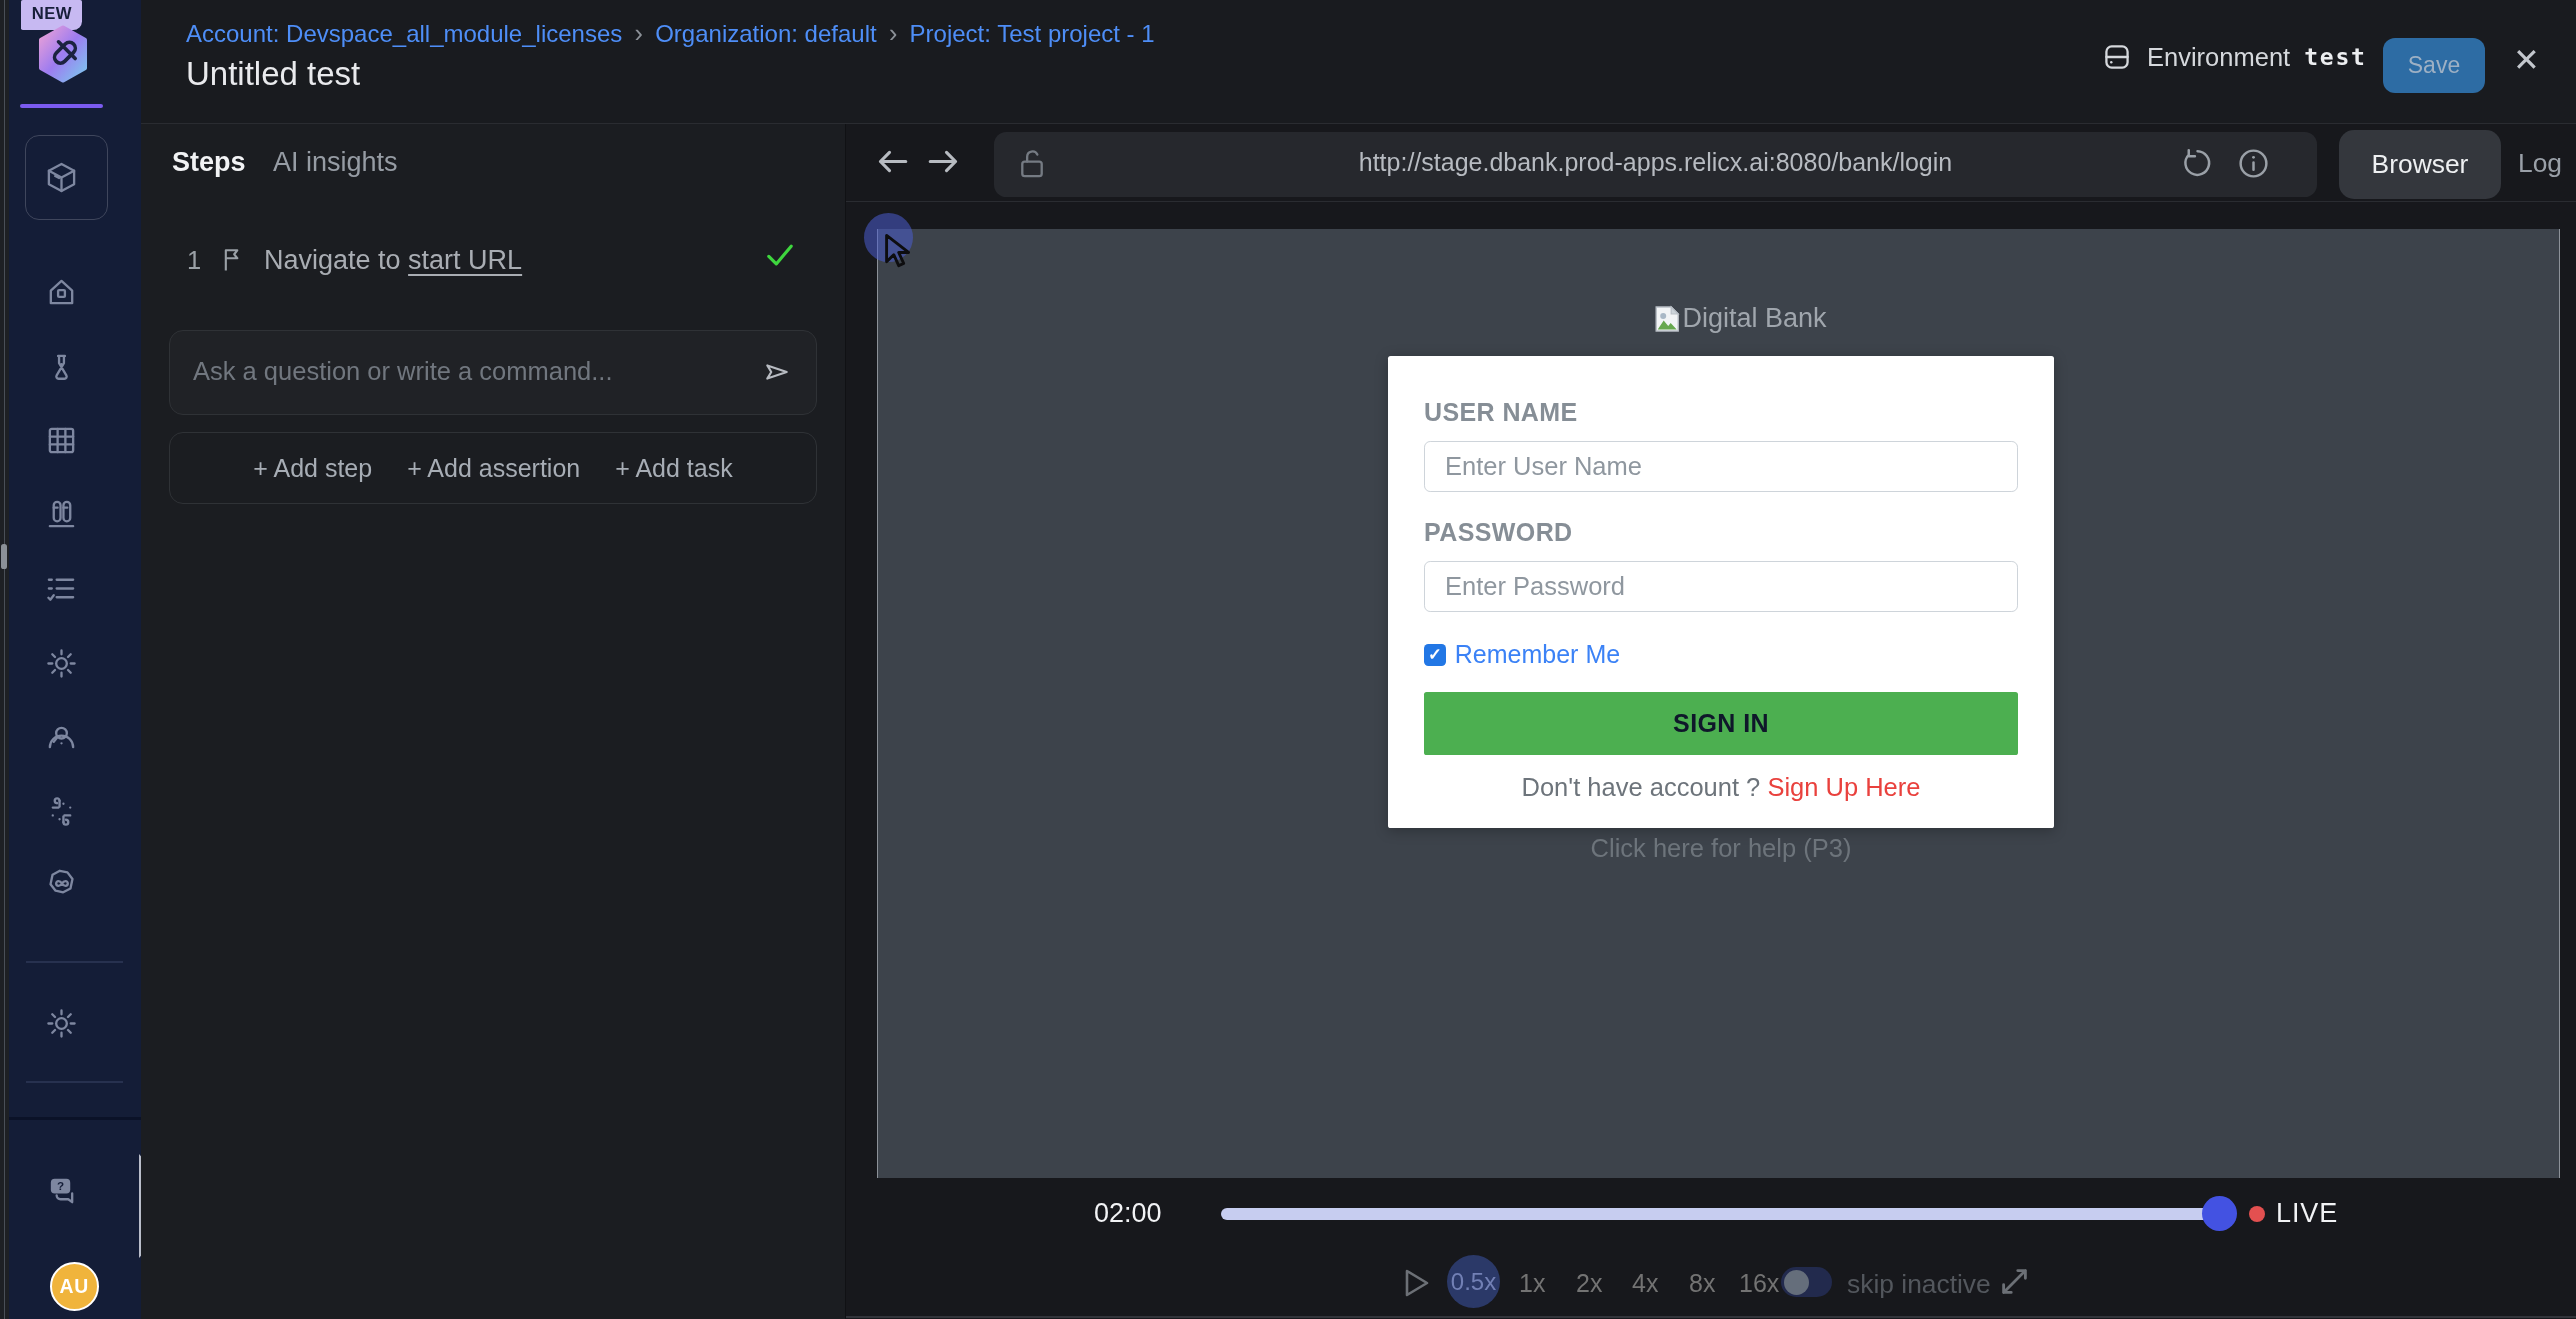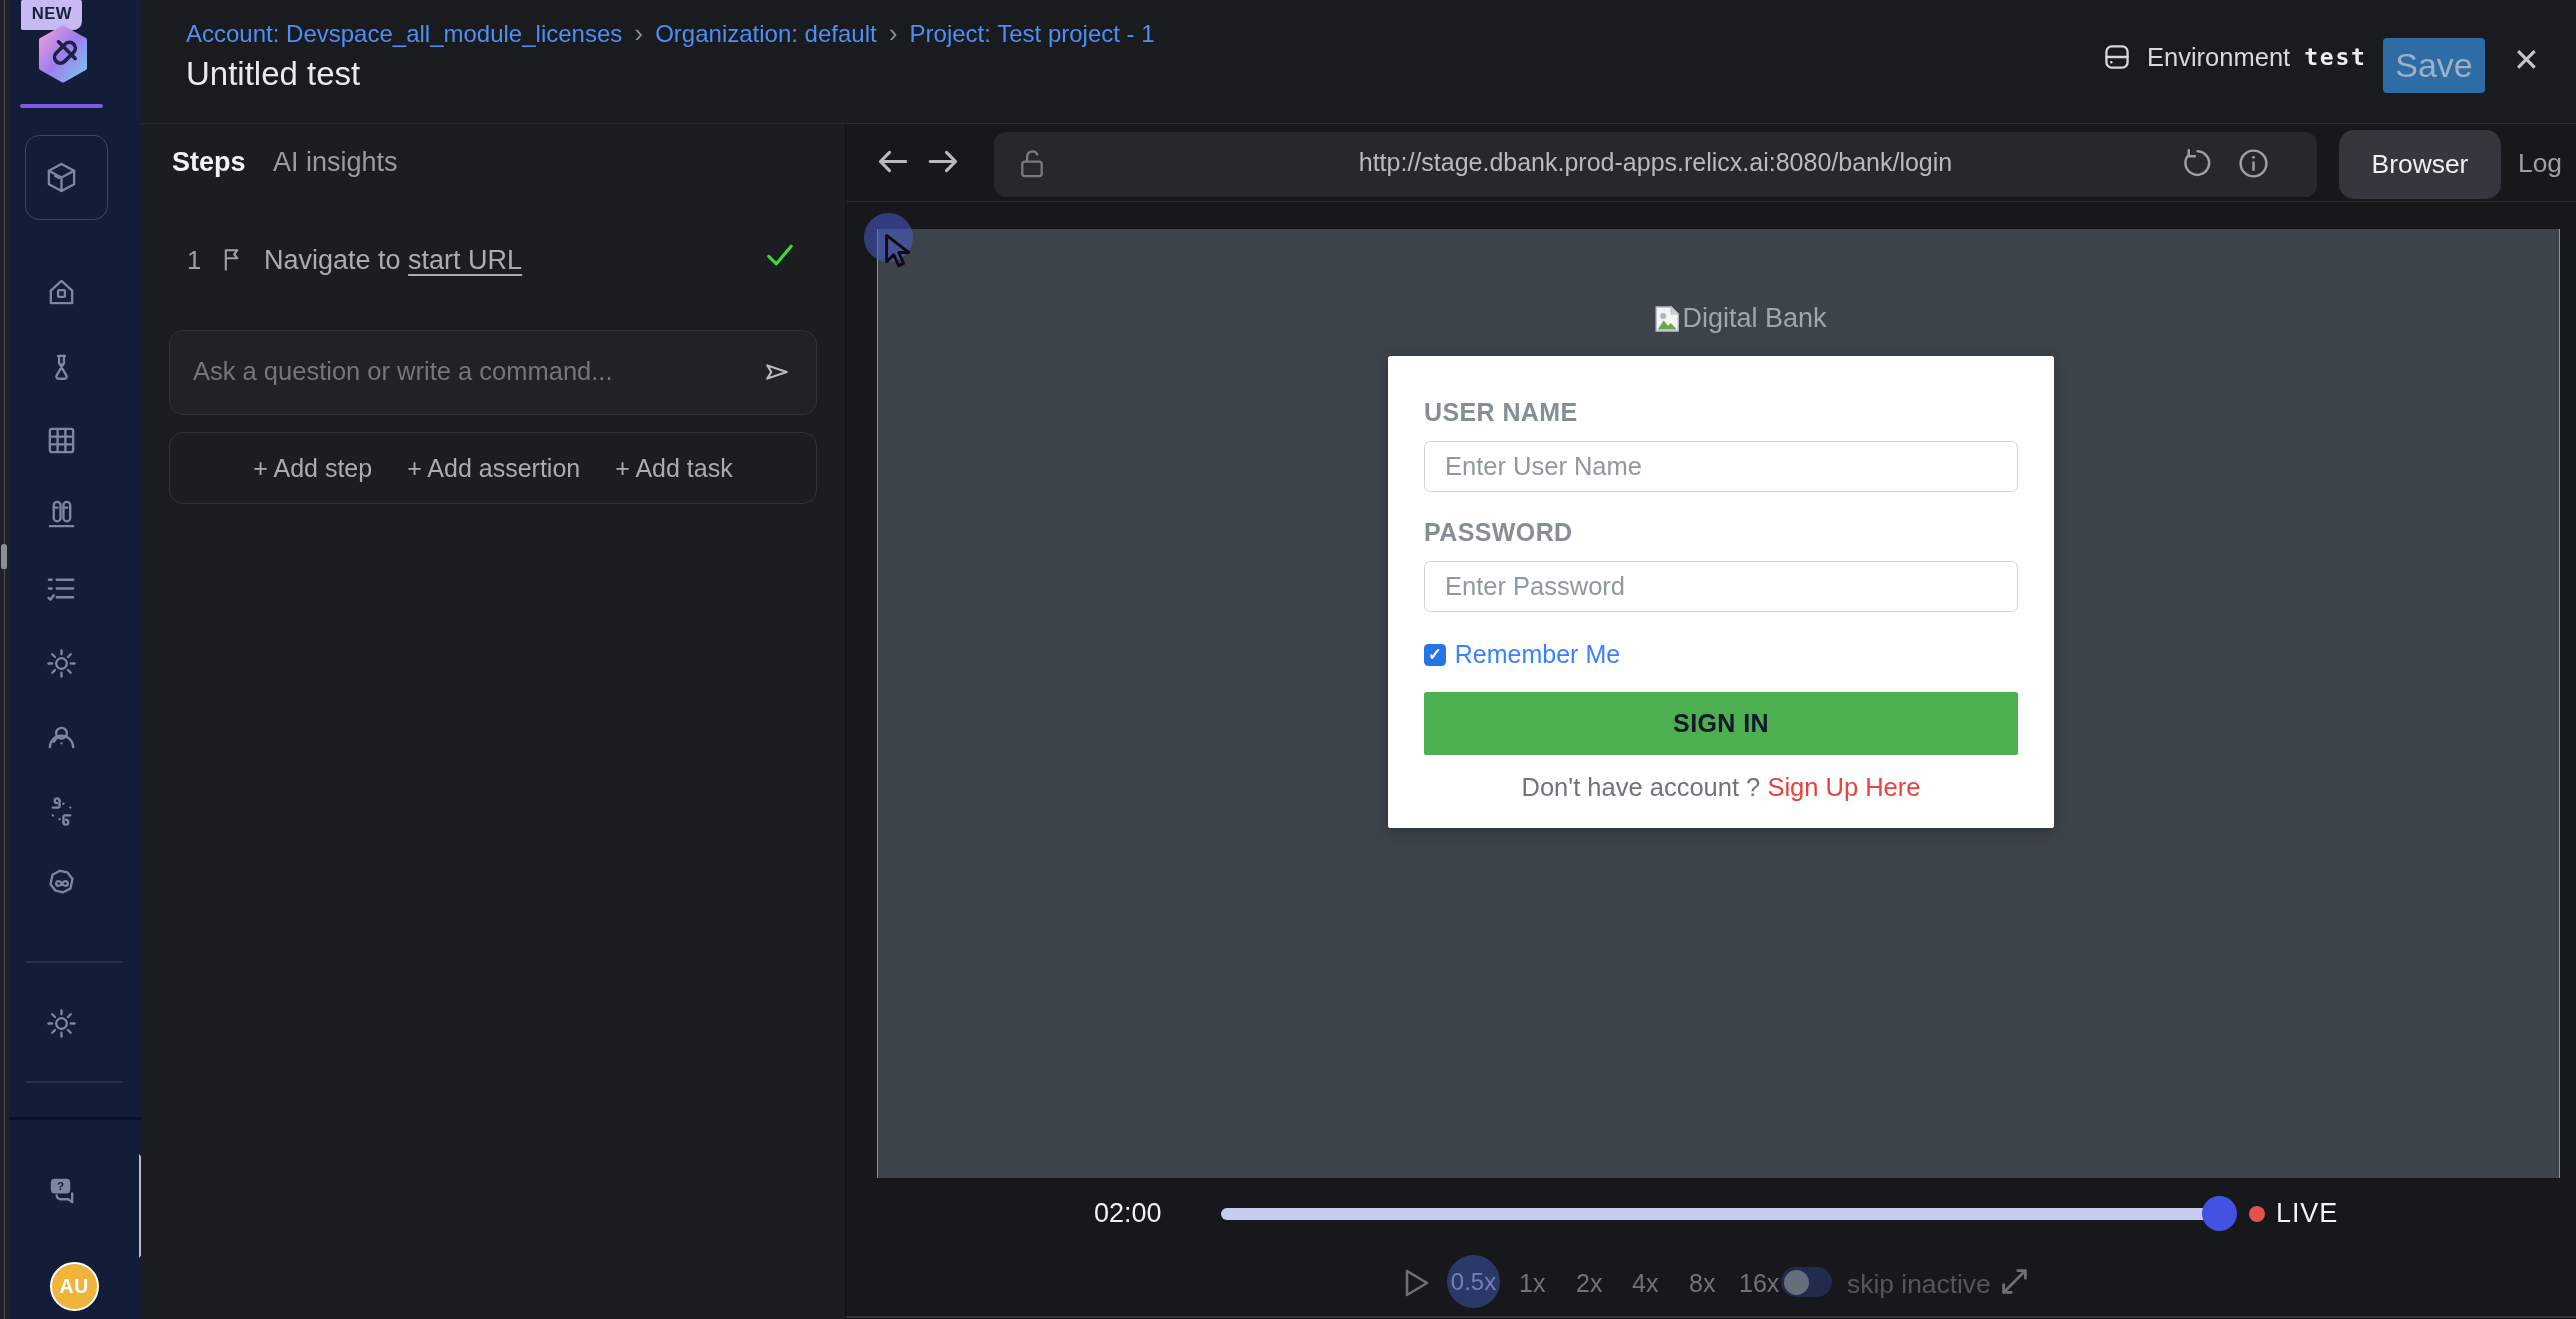--- a/index.html
+++ b/index.html
@@ -34,22 +34,22 @@
 
   
   .header { left:141px; top:0; width:2435px; height:124px; background:#191b1f; border-bottom:1.8px solid #2a2c31; }
   .breadcrumb { left:186px; top:19.4px; font-size:24px; color:#4e8ef7; display:flex; gap:12.3px; align-items:center;}
   .crumb-sep { color:#8b9097; font-size:25px; }
   .page-title { left:186px; top:55px; font-size:33px; font-weight:500; color:#e9eaed; }
   .env-chip { left:2101px; top:42px; display:flex; align-items:center; gap:14px; }
   .env-chip svg { width:32px; height:30px; stroke:#d5d8dc; fill:none; stroke-width:2.6; stroke-linecap:round; }
   .env-label { color:#d5d8dc; font-size:25.5px; }
   .env-value { color:#eceef0; font-size:23px; font-family:"DejaVu Sans Mono", monospace; letter-spacing:1.8px; font-weight:bold;}
-  .save-btn { left:2383px; top:38px; width:102px; height:55px; background:#2d6ca4; border:none; border-radius:4px;
-              color:#9db0c4; font-size:34px; font-family:inherit; }
+  .save-btn { left:2383px; top:38px; width:102px; height:55px; background:#2d6ca4; border:none; border-radius:12px;
+              color:#9db0c4; font-size:23px; font-family:inherit; }
   .close-x { left:2513px; top:44px; color:#c3c7cd; font-size:32px; line-height:1; }
 
   
   .steps-panel { left:141px; top:124px; width:705px; height:1195px; background:#1b1d21; border-right:1.8px solid #101114;}
   .tabs-row { left:141px; top:124px; width:2435px; height:78px; border-bottom:1.8px solid #2a2c31; }
   .tab-steps { left:31px; top:23px; font-size:27px; font-weight:600; color:#f2f3f5; }
   .tab-ai { left:132px; top:23px; font-size:27px; color:#969ca4; }
   .step-row { left:0px; top:110px; width:705px; height:56px; }
   .step-num { left:46px; top:12.3px; font-size:25.5px; color:#9aa0a6; }
   .flag-ic { left:76px; top:10.6px; }
@@ -358,20 +358,21 @@
       <label class="fld-label">USER NAME</label>
       <input class="fld-input" type="text" placeholder="Enter User Name" style="">
       <label class="fld-label pw-label">PASSWORD</label>
       <input class="fld-input" type="text" placeholder="Enter Password" style="">
       <div class="remember-row">
         <span class="cbox">✓</span>
         <span class="remember-lbl">Remember Me</span>
       </div>
       <button class="signin-btn">SIGN IN</button>
       <div class="signup-line"><span>Don't have account ? </span><span class="signup-link">Sign Up Here</span></div>
+      <div class="help-line">Click here for help (P3)</div>
     </div>
   </div>
 
   <div class="abs time-lbl">02:00</div>
   <div class="abs track"></div>
   <div class="abs thumb"></div>
   <div class="abs rec-dot"></div>
   <div class="abs live-lbl">LIVE</div>
 
   <div class="abs play-ic">

